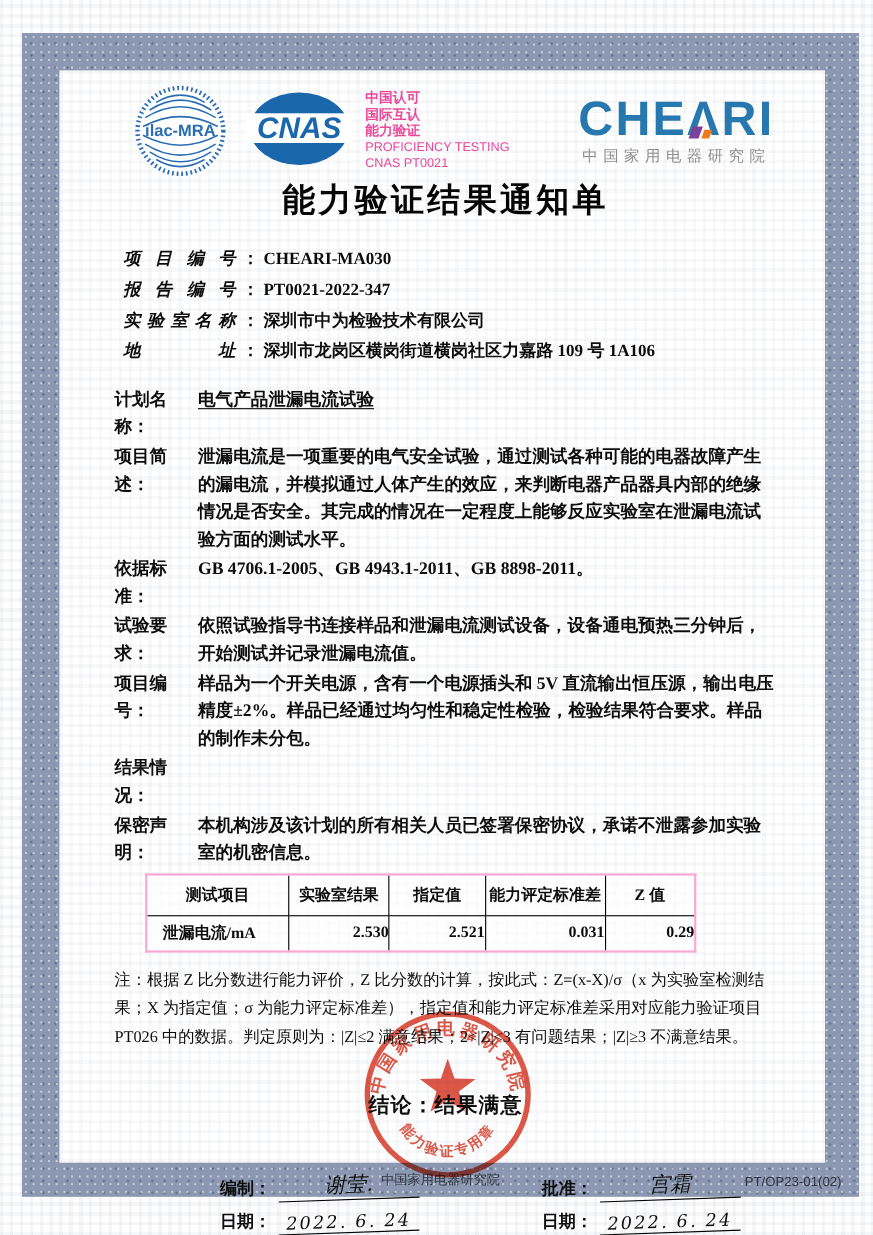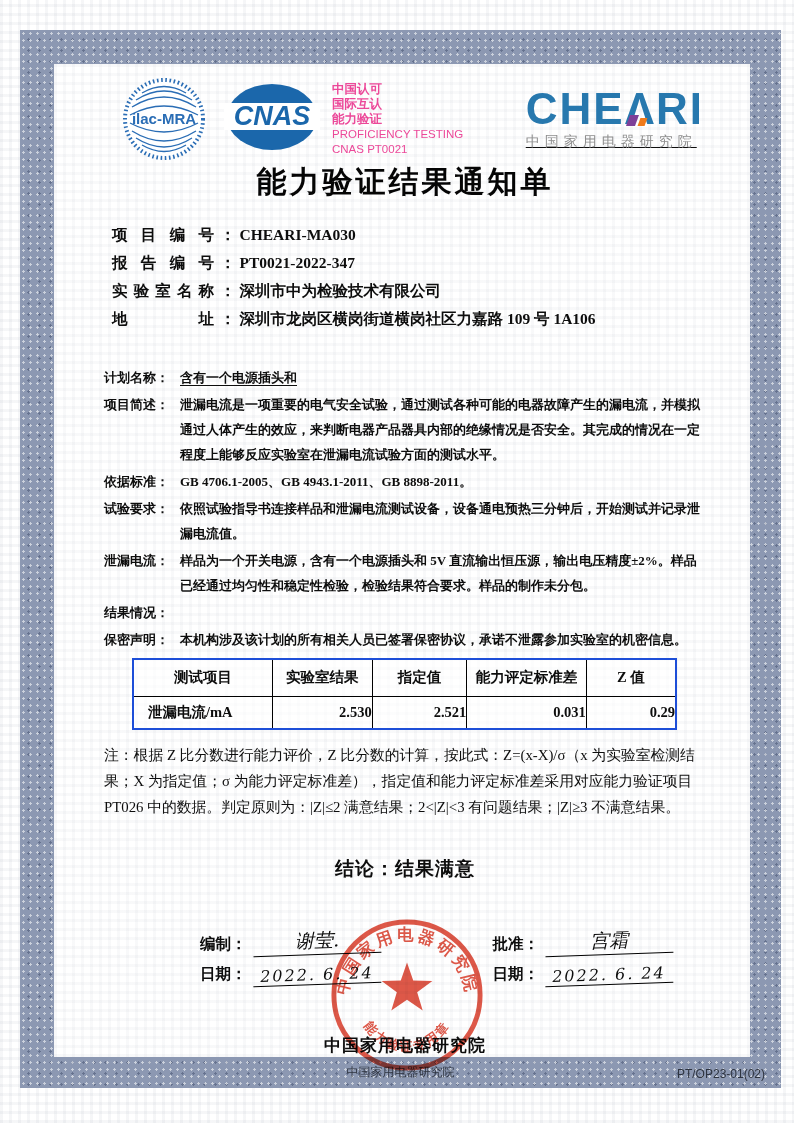--- a/index.html
+++ b/index.html
@@ -48,21 +48,21 @@
     position:absolute; left:54px; top:64px; width:696px; z-index:2;
     padding:12px 44px 0 50px;
   }
 
   
   .logos { display:flex; align-items:center; height:86px; margin-left:18px; }
   .cnas-wrap { margin-left:18px; }
   .accred { margin-left:12px; font-size:12px; line-height:15px; color:#ec4899; }
   .accred .cn { font-weight:bold; font-size:12.5px; }
   .accred .en { font-family:"Liberation Sans", sans-serif; font-size:11.5px; }
-  .cheari { margin-left:auto; margin-right:2px; text-align:left; position:relative;text-decoration:underline; }
+  .cheari { margin-left:auto; margin-right:2px; text-align:center; position:relative; }
   .cheari-word {
     font-family:"Liberation Sans", sans-serif; font-weight:700;
     font-size:44px; line-height:44px; letter-spacing:2px; color:#2778ae;
     position:relative; display:inline-block;
   }
   .cheari-a { position:relative; display:inline-block; }
   .cheari-a .mark-purple {
     position:absolute; left:3px; bottom:5px; width:9px; height:11px;
     background:#7d3f98; transform:skewX(-20deg);
   }
@@ -80,36 +80,36 @@
     margin-top:0; text-align:center;
     font-family:"Liberation Sans", sans-serif; font-weight:700;
     font-size:30px; letter-spacing:3px; color:#050505;
   }
 
   
   .info { margin:22px 0 0 8px; }
   .info-row { height:28px; font-size:15.5px; font-weight:bold; }
   .field-label {
     display:inline-block; width:102px;
-    text-align:justify; text-align-last:justify;
+    text-align:justify; text-align-last:justify;font-style:italic;
   }
   .field-colon { margin:0 4px 0 6px; }
 
   
-  .sections { margin-top:28px; font-size:13px; line-height:25px; font-weight:bold; }
+  .sections { margin-top:14px; font-size:16px; line-height:25px; font-weight:bold; }
   .sec { display:flex; margin-top:2px; }
   .sec-label { flex:0 0 76px; }
   .sec-body { flex:1; }
   .u { text-decoration:underline; text-underline-offset:3px; }
 
   
   table.results {
-    margin:6px 0 0 28px; width:545px; border-collapse:collapse;
+    margin:6px 0 0 28px; width:501px; border-collapse:collapse;
     font-size:14.5px; font-weight:bold; text-align:center;
-    border:2px solid #1d4ed8; background:rgba(255,255,255,.6);
+    border:2px solid #f9a8d4; background:rgba(255,255,255,.6);
   }
   table.results th, table.results td { border:1px solid #000; }
   table.results th { height:37px; }
   table.results td { height:33px;text-align:right; }
   table.results td.item { text-align:left; padding-left:14px; }
   .col-item{width:140px}.col-lab{width:100px}.col-assign{width:95px}.col-sd{width:120px}.col-z{width:90px}
 
   
   .note { margin-top:12px; font-size:14.8px; line-height:26px; font-weight:normal; }
   .conclusion {
@@ -206,36 +206,36 @@
       <span class="field-label">实验室名称</span><span class="field-colon">：</span><span>深圳市中为检验技术有限公司</span>
     </div>
     <div class="info-row">
       <span class="field-label">地址</span><span class="field-colon">：</span><span>深圳市龙岗区横岗街道横岗社区力嘉路 109 号 1A106</span>
     </div>
   </div>
 
   <div class="sections">
     <div class="sec">
       <span class="sec-label">计划名称：</span>
-      <div class="sec-body"><span class="u">含有一个电源插头和</span></div>
+      <div class="sec-body"><span class="u">电气产品泄漏电流试验</span></div>
     </div>
     <div class="sec">
       <span class="sec-label">项目简述：</span>
       <div class="sec-body">泄漏电流是一项重要的电气安全试验，通过测试各种可能的电器故障产生的漏电流，并模拟通过人体产生的效应，来判断电器产品器具内部的绝缘情况是否安全。其完成的情况在一定程度上能够反应实验室在泄漏电流试验方面的测试水平。</div>
     </div>
     <div class="sec">
       <span class="sec-label">依据标准：</span>
       <div class="sec-body">GB 4706.1-2005、GB 4943.1-2011、GB 8898-2011。</div>
     </div>
     <div class="sec">
       <span class="sec-label">试验要求：</span>
       <div class="sec-body">依照试验指导书连接样品和泄漏电流测试设备，设备通电预热三分钟后，开始测试并记录泄漏电流值。</div>
     </div>
     <div class="sec">
-      <span class="sec-label">泄漏电流：</span>
+      <span class="sec-label">项目编号：</span>
       <div class="sec-body">样品为一个开关电源，含有一个电源插头和 5V 直流输出恒压源，输出电压精度±2%。样品已经通过均匀性和稳定性检验，检验结果符合要求。样品的制作未分包。</div>
     </div>
     <div class="sec">
       <span class="sec-label">结果情况：</span>
       <div class="sec-body"></div>
     </div>
     <div class="sec">
       <span class="sec-label">保密声明：</span>
       <div class="sec-body">本机构涉及该计划的所有相关人员已签署保密协议，承诺不泄露参加实验室的机密信息。</div>
     </div>

